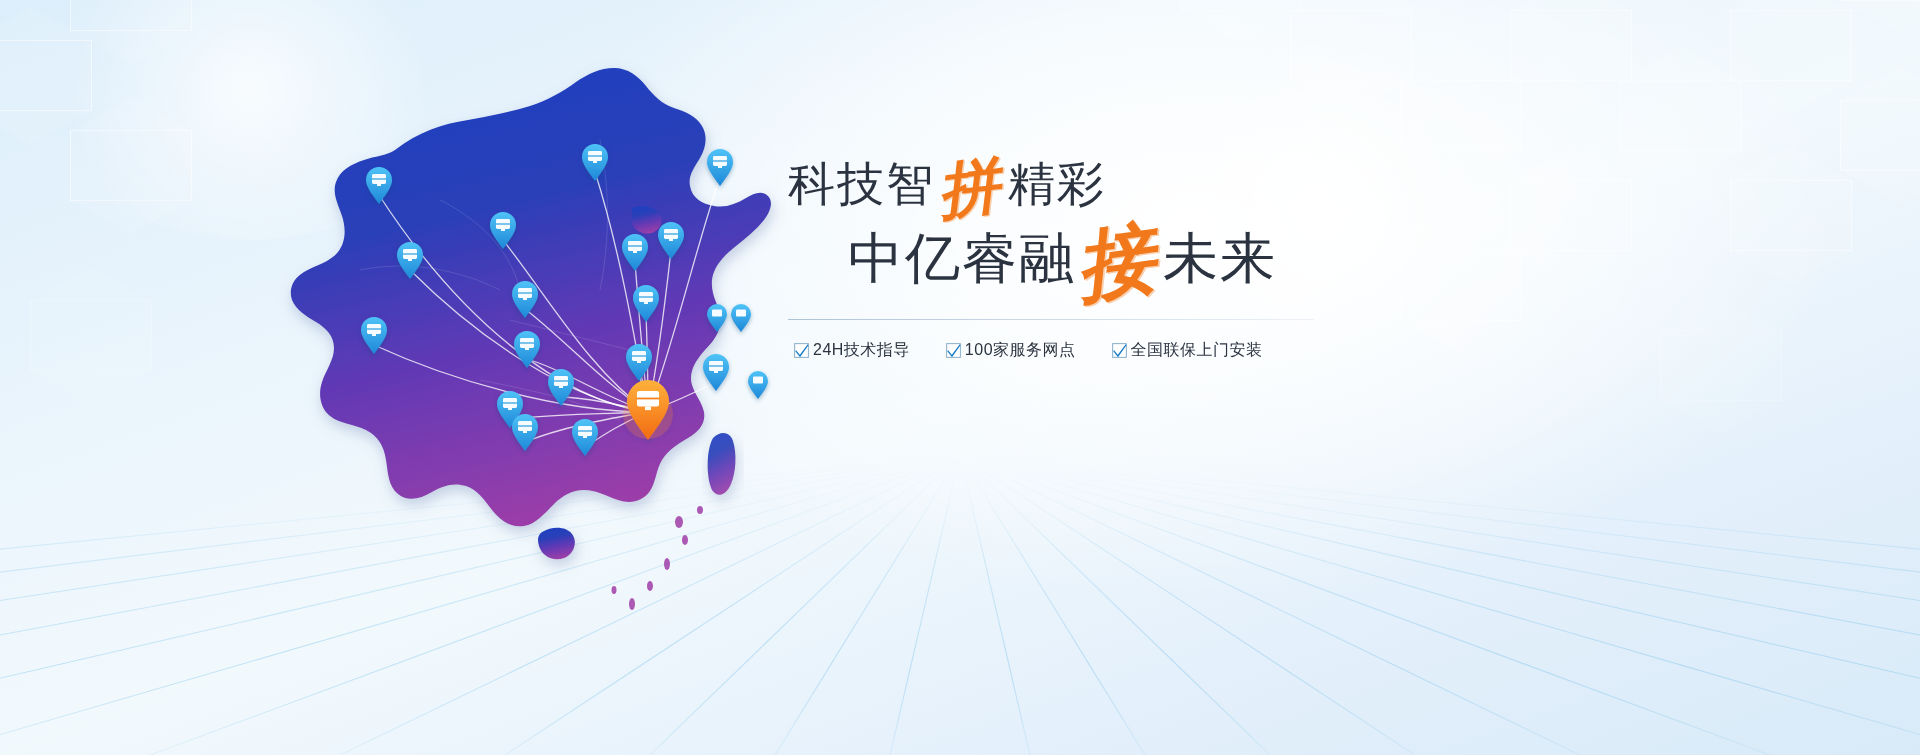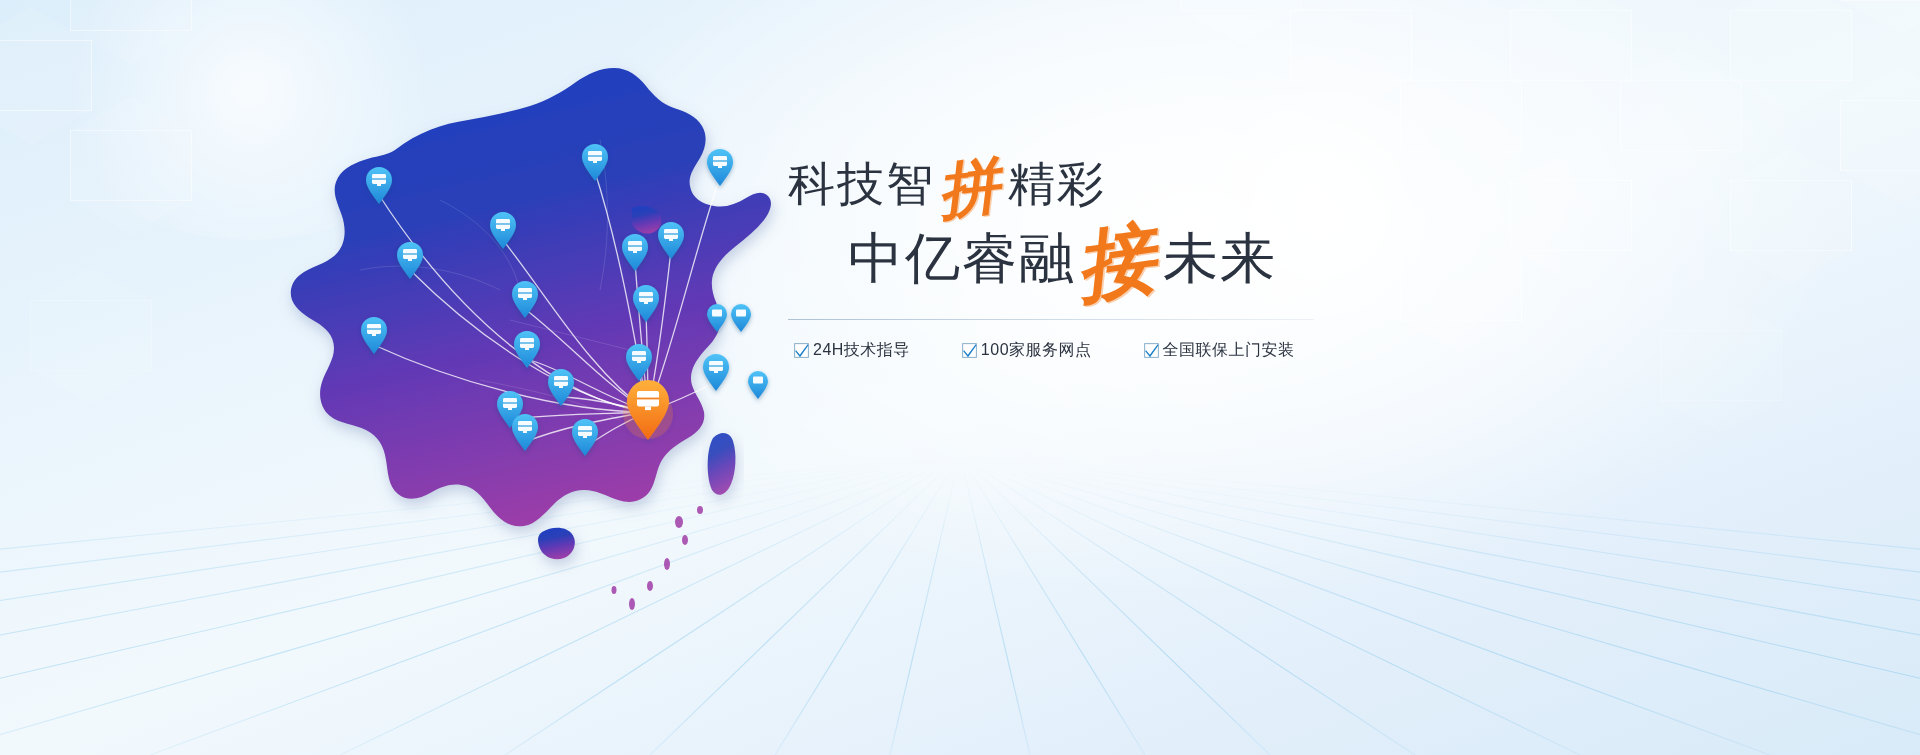--- a/index.html
+++ b/index.html
@@ -53,21 +53,21 @@
     display:inline-block;transform:rotate(-7deg) scale(1.3);
     margin:0 14px 0 10px;vertical-align:-4px;
     text-shadow:1px 1px 0 rgba(242,121,27,.35);
   }
   .brush.b2{transform:rotate(-8deg) scale(1.42);margin:0 18px 0 12px;}
   .rule{
     margin:30px 0 0 18px;width:526px;height:1px;
     background:linear-gradient(to right,rgba(150,175,200,.75),rgba(150,175,200,.15));
   }
   .features{
-    display:flex;gap:52px;margin:20px 0 0 18px;align-items:flex-end;padding-left:6px;
+    display:flex;gap:36px;margin:20px 0 0 18px;align-items:flex-end;padding-left:6px;
   }
   .feat{display:flex;align-items:center;gap:4px;white-space:nowrap;}
   .feat-label{font-size:16px;color:#2b3340;letter-spacing:.5px;}
   .chk{display:inline-block;width:15px;height:15px;flex:0 0 auto;}
 </style>
 </head>
 <body>
 
 <div id="banner">
 

